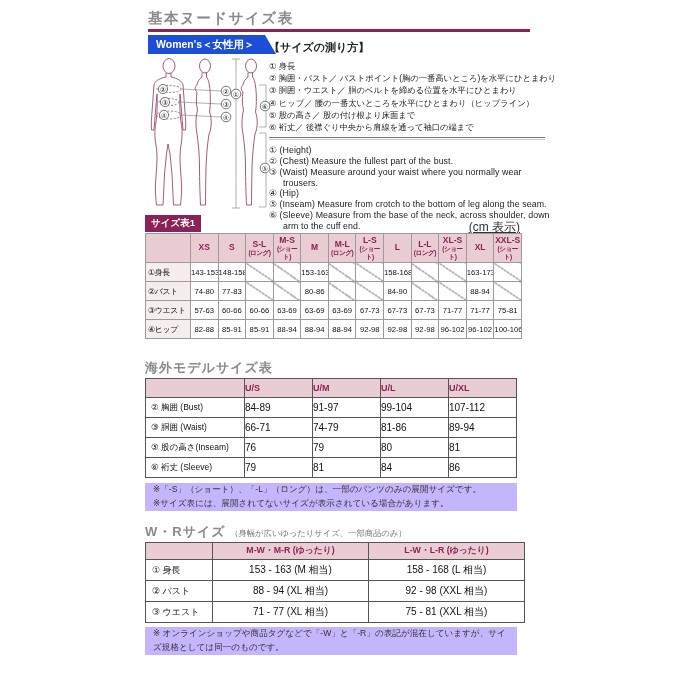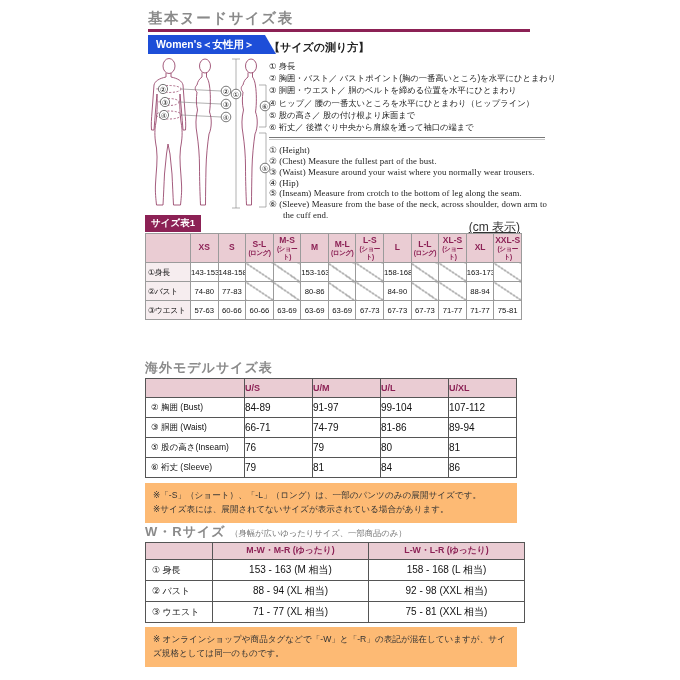--- a/index.html
+++ b/index.html
@@ -22,21 +22,21 @@
   .fig-line{stroke:#9a4a6e;stroke-width:0.9;fill:none;}
   .dash{stroke:#9a4a6e;stroke-width:0.8;fill:none;stroke-dasharray:2 1.6;}
   .leader{stroke:#8f8f8f;stroke-width:0.7;}
   .circ{fill:#ffffff;stroke:#555;stroke-width:0.8;}
   .circ-t{font-size:7px;fill:#222;text-anchor:middle;font-family:"DejaVu Sans",sans-serif;}
   
   .measuring{left:269px;top:40px;width:288px;}
   .m-heading{font-size:11px;font-weight:bold;color:#222;margin-bottom:5px;}
   .jp-item{font-size:8.3px;line-height:12.2px;white-space:nowrap;color:#222;}
   .divider{margin:4px 0 5px 0;height:1px;border-top:1px solid #777;border-bottom:1px solid #c8c8c8;width:276px;}
-  .en-item{font-size:8.8px;line-height:10.8px;padding-left:14px;text-indent:-14px;color:#222;letter-spacing:0.1px;font-family:Liberation Serif, serif;}
+  .en-item{font-size:8.8px;line-height:10.8px;padding-left:14px;text-indent:-14px;color:#222;letter-spacing:0.1px;}
   .cm-note{left:380px;top:219px;width:140px;text-align:right;font-size:12px;color:#333;text-decoration:underline;}
   
   .badge{left:145px;top:215px;background:#8c2155;color:#fff;font-size:9.5px;font-weight:bold;padding:2px 6px;}
   table{border-collapse:collapse;table-layout:fixed;background:#fff;}
   .t1{left:145px;top:233px;width:377px;}
   .t1 th,.t1 td{border:1px solid #9b9b9b;text-align:center;padding:0;overflow:hidden;}
   .t1 thead th{background:#eaccd3;color:#8c2155;font-size:8.5px;font-weight:bold;height:28px;line-height:1.1;}
   .t1 thead th:first-child{width:44px;}
   .t1 .col-sub{font-size:6.6px;font-weight:bold;letter-spacing:-0.5px;}
   .t1 td{font-size:7.7px;height:18px;white-space:nowrap;color:#111;}
@@ -45,21 +45,21 @@
   
   .sec-heading{font-size:13px;font-weight:bold;color:#8a8a8a;letter-spacing:1px;}
   .h-overseas{left:145px;top:359px;}
   .t2{left:145px;top:378px;width:372px;}
   .t2 th,.t2 td{border:1px solid #555;text-align:left;padding:0;}
   .t2 thead th{background:#eaccd3;color:#8c2155;font-size:9px;font-weight:bold;height:18px;}
   .t2 thead th:first-child{width:98px;}
   .t2 td{font-size:10px;height:19px;color:#111;}
   .t2 td.rowlabel{font-size:8.5px;text-align:left;padding-left:5px;background:#fff;}
   
-  .note{background:#fdba74;width:356px;padding:6px 8px;}
+  .note{background:#c4b5fd;width:356px;padding:0 8px;}
   .note-line{font-size:8.6px;line-height:1.6;color:#333;}
   .n1{left:145px;top:483px;}
   .n2{left:145px;top:627px;}
   
   .h-wr{left:145px;top:523px;}
   .wr-sub{font-size:8.3px;font-weight:normal;color:#777;letter-spacing:0;}
   .t3{left:145px;top:542px;width:380px;}
   .t3 th,.t3 td{border:1px solid #555;text-align:center;padding:0;}
   .t3 thead th{background:#eaccd3;color:#8c2155;font-size:8.8px;font-weight:bold;height:16px;}
   .t3 thead th:first-child{width:66px;}
@@ -239,20 +239,35 @@
         <td>63-69</td>
         <td>63-69</td>
         <td>63-69</td>
         <td>67-73</td>
         <td>67-73</td>
         <td>67-73</td>
         <td>71-77</td>
         <td>71-77</td>
         <td>75-81</td>
       </tr>
+      <tr>
+        <td class="rowlabel">④ヒップ</td>
+        <td>82-88</td>
+        <td>85-91</td>
+        <td>85-91</td>
+        <td>88-94</td>
+        <td>88-94</td>
+        <td>88-94</td>
+        <td>92-98</td>
+        <td>92-98</td>
+        <td>92-98</td>
+        <td>96-102</td>
+        <td>96-102</td>
+        <td>100-106</td>
+      </tr>
     </tbody>
   </table>
 
 <div class="abs sec-heading h-overseas">海外モデルサイズ表</div>
 <table class="abs t2">
     <thead>
       <tr>
         <th></th>
         <th>
           <div class="col-label">U/S</div>

